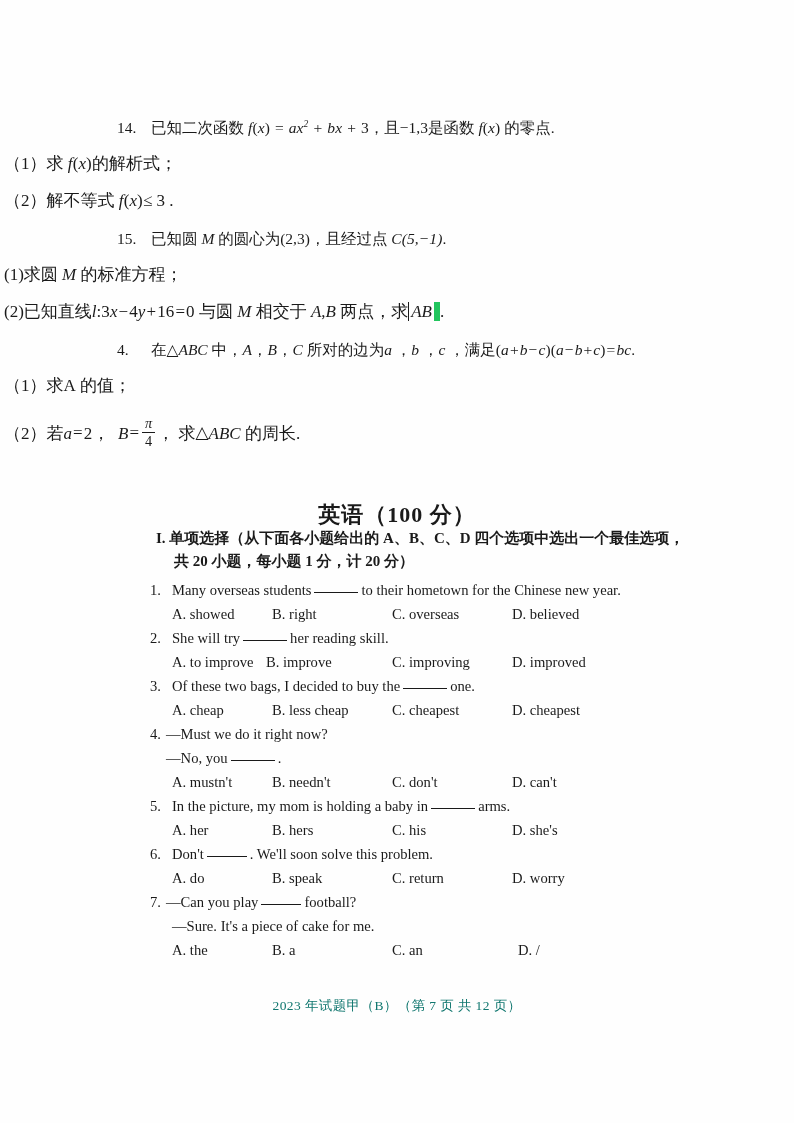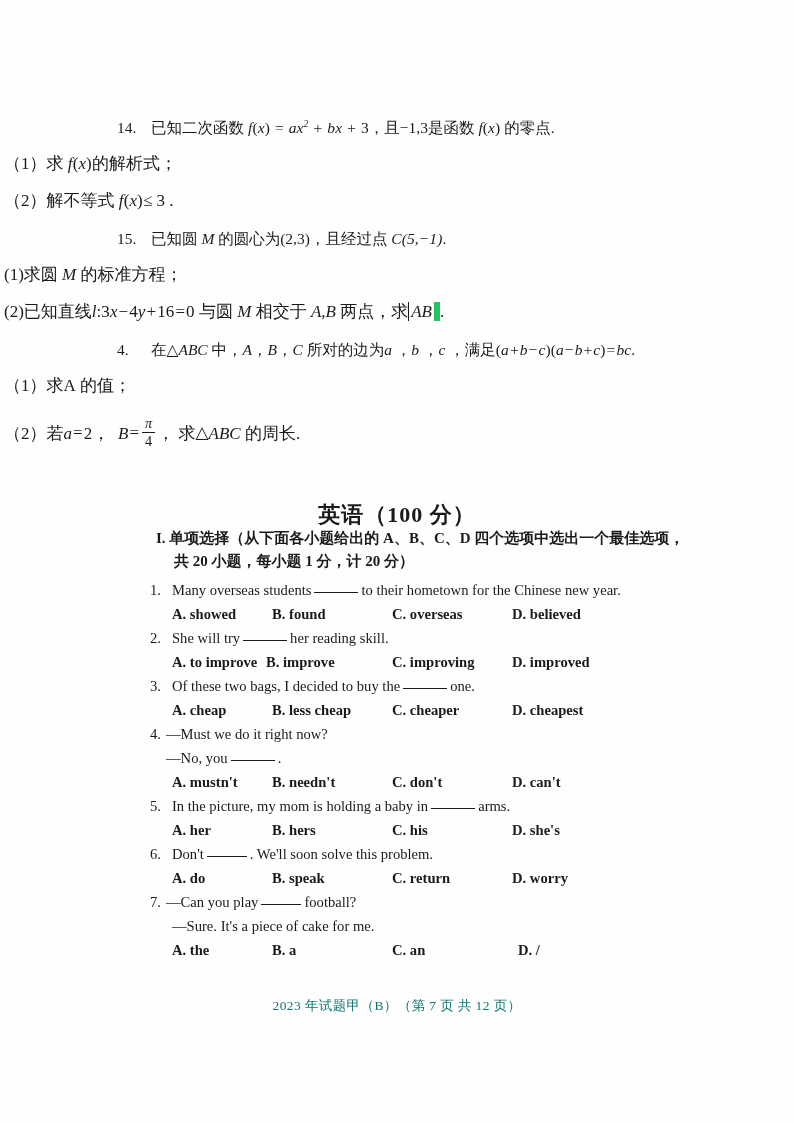--- a/index.html
+++ b/index.html
@@ -160,21 +160,20 @@
     vertical-align: 2px;
     height: 0.85em;
   }
   .blank.sm { width: 40px; }
 
   .opts {
     position: relative;
     height: 24px;
     line-height: 24px;
     padding-left: 0;
-    font-weight: bold;
   }
   .opts span.op-item {
     position: absolute;
     top: 0;
     white-space: nowrap;
   }
   .opts .c0 { left: 172px; }
   .opts .c1 { left: 272px; }
   .opts .c2 { left: 392px; }
   .opts .c3 { left: 512px; }
@@ -246,21 +245,21 @@
   </div>
 
   <div class="qlist">
 
     <div class="q">
       <span class="qn">1.</span>
       <span class="qtext"><span>Many overseas students</span><span class="blank"></span><span>to their hometown for the Chinese new year.</span></span>
     </div>
     <div class="opts">
       <span class="op-item c0">A. showed</span>
-      <span class="op-item c1">B. found</span>
+      <span class="op-item c1">B. right</span>
       <span class="op-item c2">C. overseas</span>
       <span class="op-item c3">D. believed</span>
     </div>
 
     <div class="q">
       <span class="qn">2.</span>
       <span class="qtext"><span>She will try</span><span class="blank"></span><span>her reading skill.</span></span>
     </div>
     <div class="opts">
       <span class="op-item c0">A. to improve</span>
@@ -269,21 +268,21 @@
       <span class="op-item c3">D. improved</span>
     </div>
 
     <div class="q">
       <span class="qn">3.</span>
       <span class="qtext"><span>Of these two bags, I decided to buy the</span><span class="blank"></span><span>one.</span></span>
     </div>
     <div class="opts">
       <span class="op-item c0">A. cheap</span>
       <span class="op-item c1">B. less cheap</span>
-      <span class="op-item c2">C. cheaper</span>
+      <span class="op-item c2">C. cheapest</span>
       <span class="op-item c3">D. cheapest</span>
     </div>
 
     <div class="q">
       <span class="qn">4.</span>
       <span class="qtext" style="padding-left:14px">—Must we do it right now?</span>
     </div>
     <div class="q cont" style="padding-left:166px">
       <span class="qtext"><span>—No, you</span><span class="blank"></span><span>.</span></span>
     </div>

